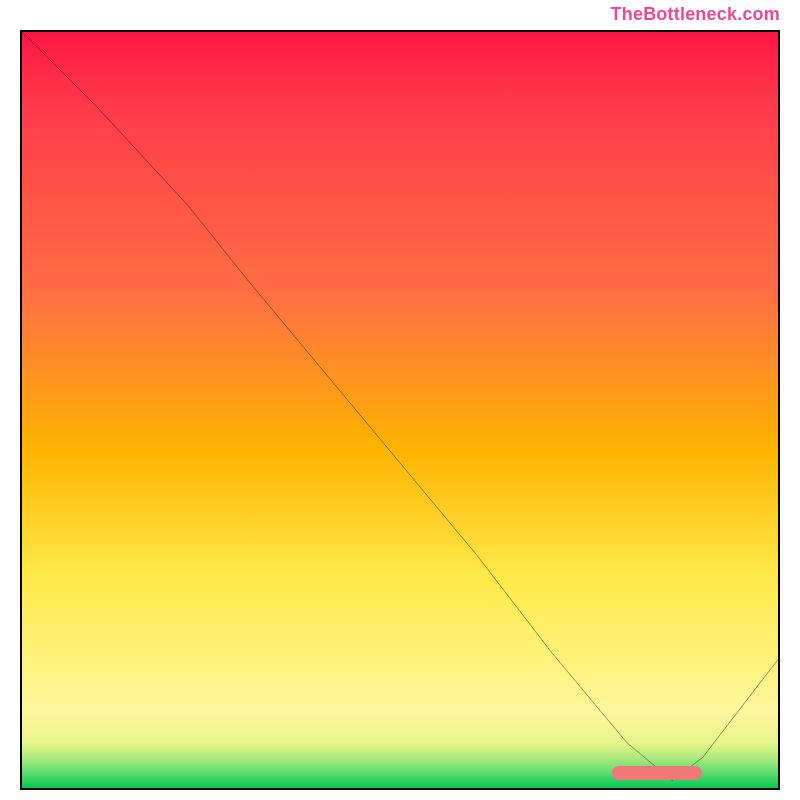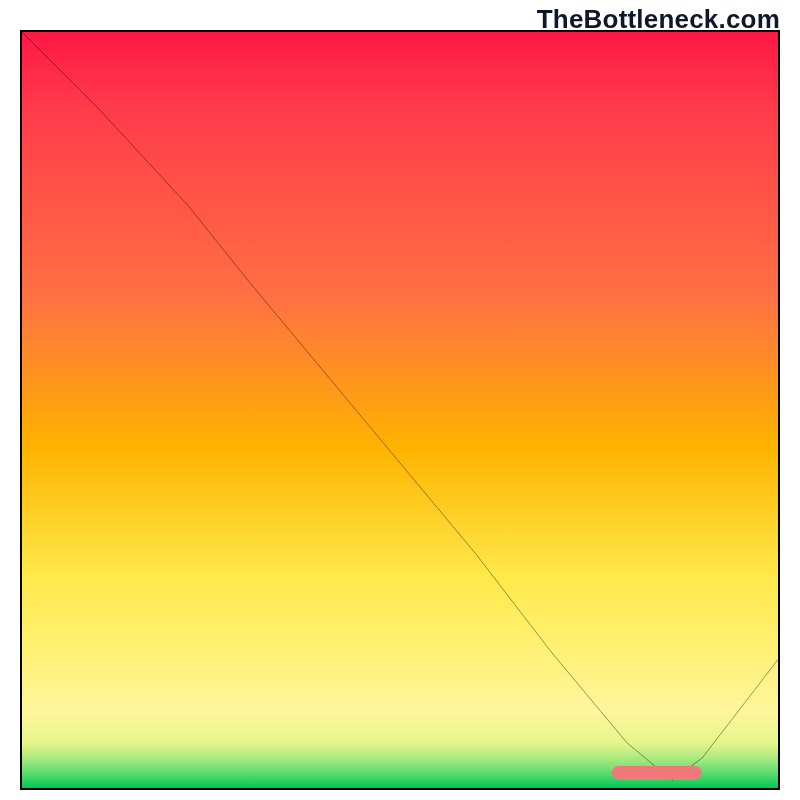--- a/index.html
+++ b/index.html
@@ -14,23 +14,23 @@
   .frame {
     position: relative;
     width: 800px;
     height: 800px;
     box-sizing: border-box;
   }
   .watermark {
     position: absolute;
     top: 4px;
     right: 20px;
-    font-size: 26px;
+    font-size: 18px;
     font-weight: 600;
-    color: #0f172a;
+    color: #ec4899;
     letter-spacing: 0.2px;
   }
   .plot {
     position: absolute;
     left: 20px;
     top: 30px;
     width: 760px;
     height: 760px;
     border: 2px solid #000;
     box-sizing: border-box;

